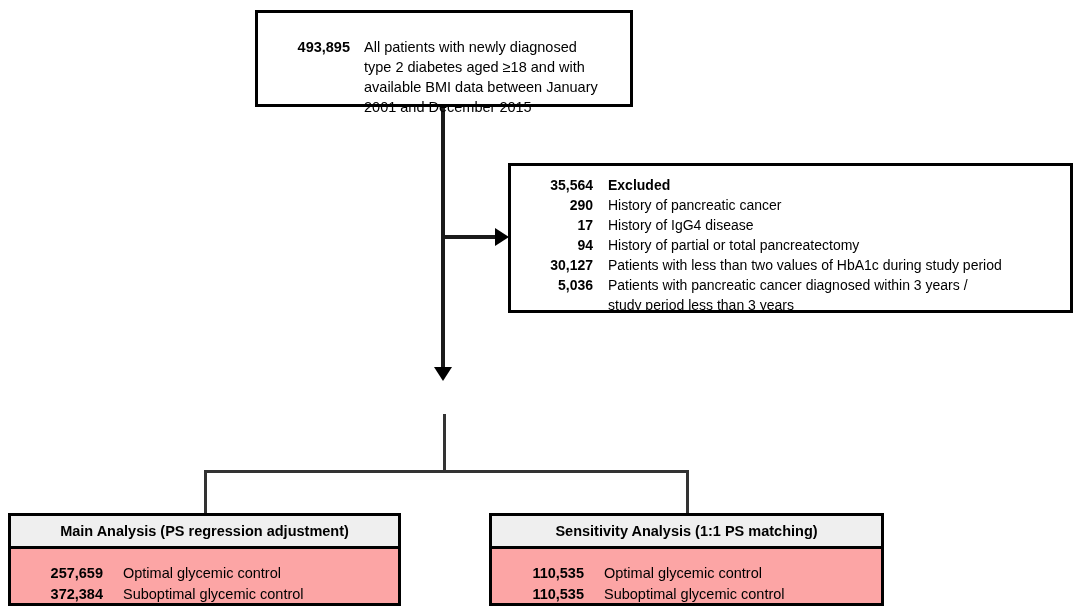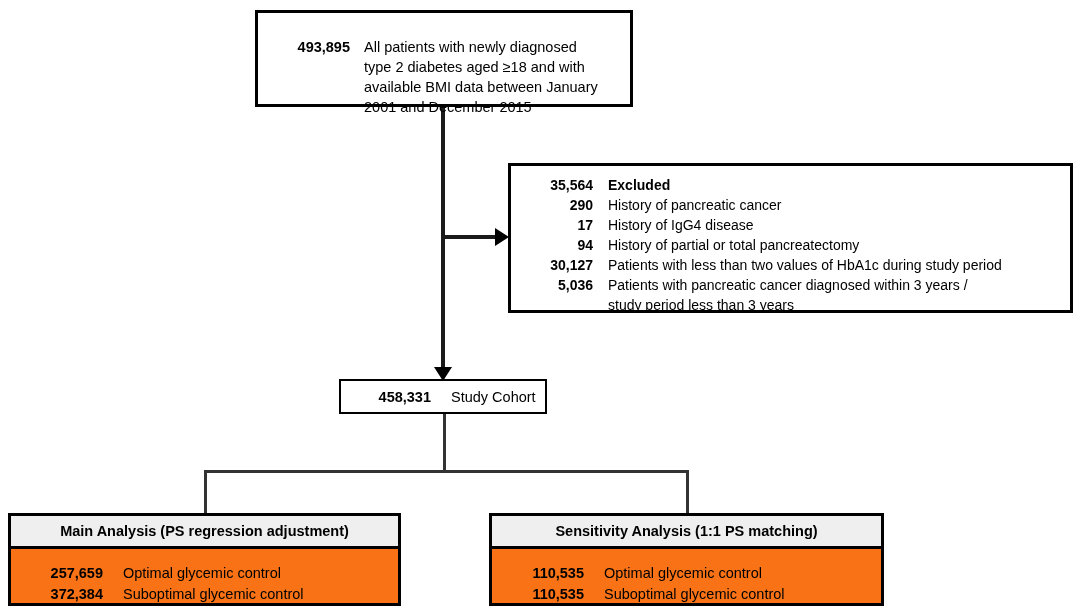--- a/index.html
+++ b/index.html
@@ -103,21 +103,21 @@
     font-size: 14.5px;
     padding-left: 18px;
   }
   #box-cohort .num { width: 72px; padding-right: 20px; }
 
   
   .box-analysis {
     position: absolute;
     box-sizing: border-box;
     border: 3px solid #000000;
-    background: #f97316;
+    background: #fca5a5;
     top: 513px;
     height: 93px;
   }
   .analysis-header {
     box-sizing: border-box;
     height: 33px;
     background: #efefef;
     border-bottom: 3px solid #000000;
     display: flex;
     align-items: center;
@@ -188,26 +188,20 @@
         <div class="num">5,036</div>
         <div class="lbl">Patients with pancreatic cancer diagnosed within 3 years /</div>
       </div>
       <div class="row">
         <div class="num"></div>
         <div class="lbl">study period less than 3 years</div>
       </div>
     </div>
   </div>
 
-  <div class="box box-thin" id="box-cohort">
-    <div class="inner">
-      <div class="num">458,331</div>
-      <div class="lbl">Study Cohort</div>
-    </div>
-  </div>
 
   <div class="box-analysis" id="box-main">
     <div class="analysis-header">Main Analysis (PS regression adjustment)</div>
     <div class="analysis-body">
       <div class="row">
         <div class="num">257,659</div>
         <div class="lbl">Optimal glycemic control</div>
       </div>
       <div class="row">
         <div class="num">372,384</div>

